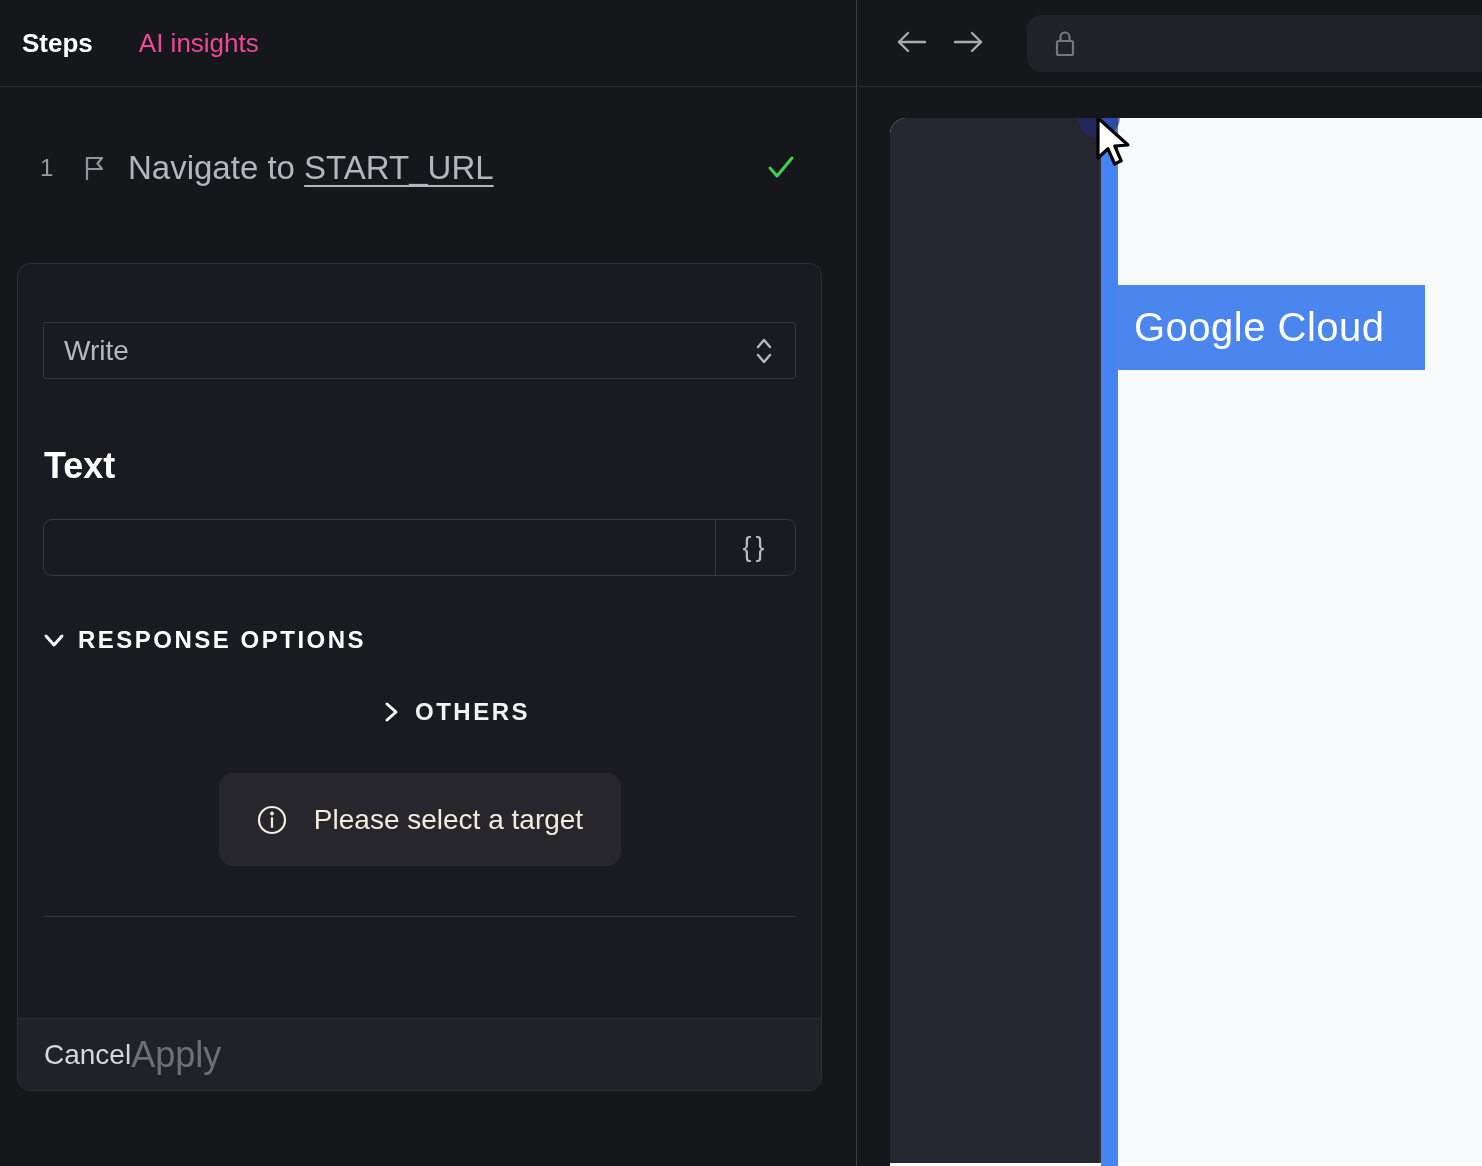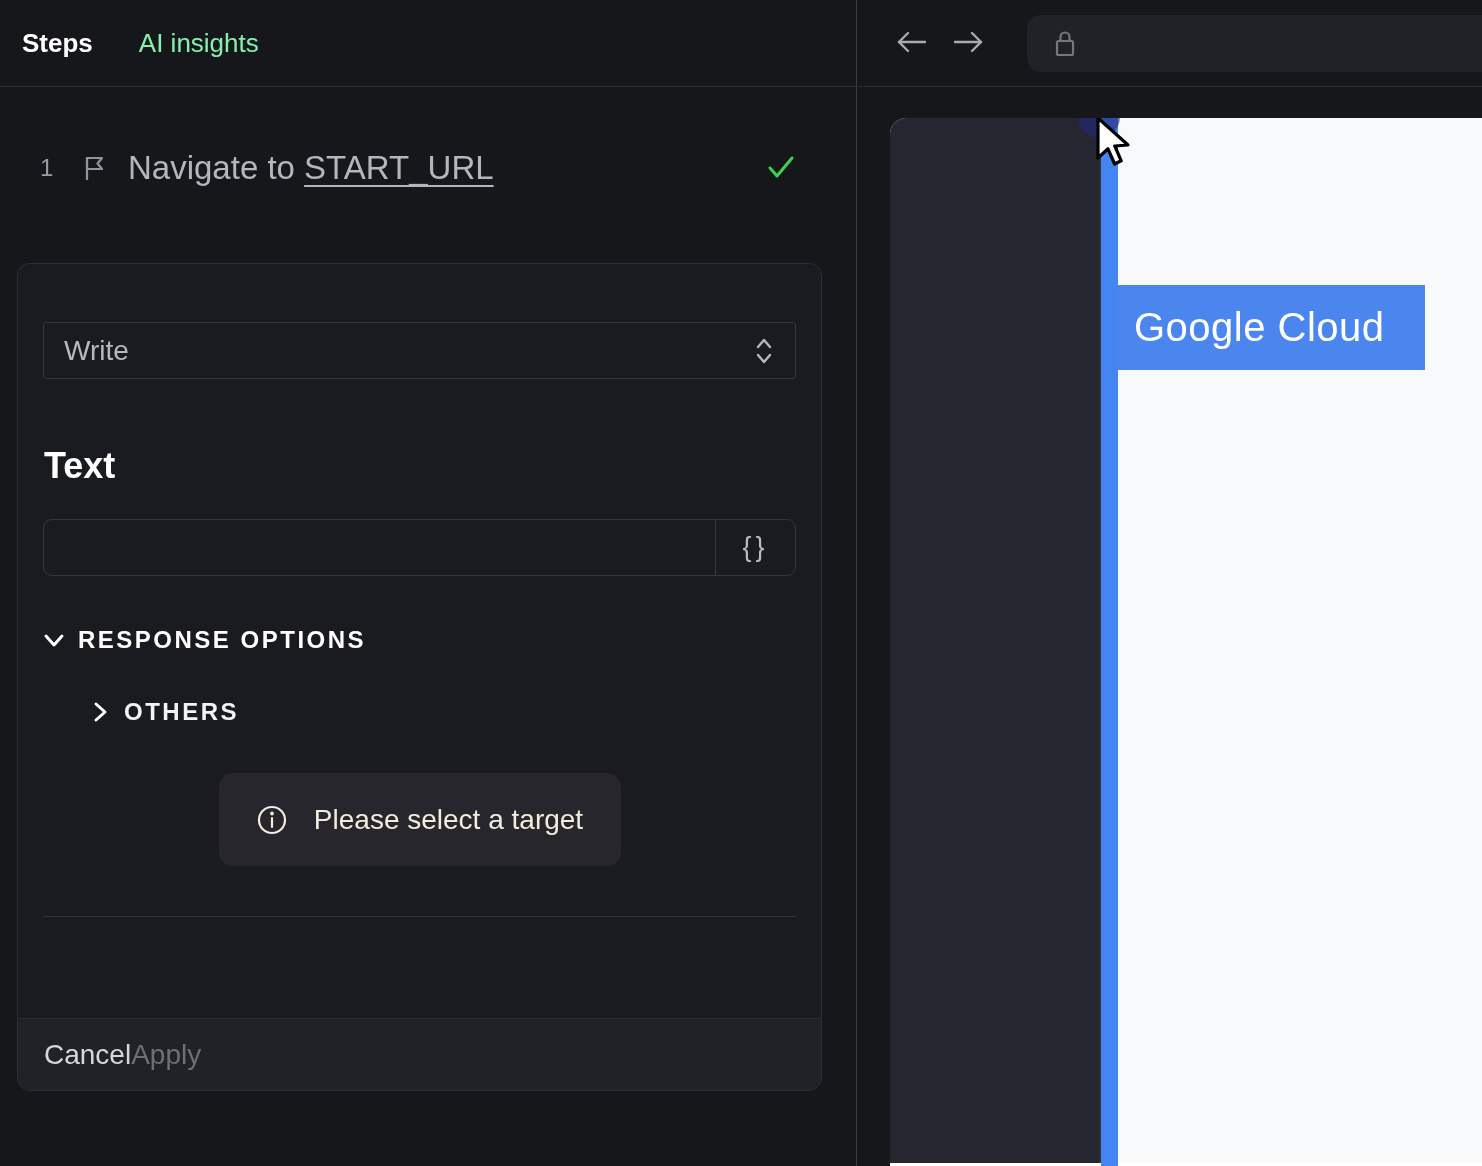--- a/index.html
+++ b/index.html
@@ -8,21 +8,21 @@
   .root { position:relative; width:1482px; height:1166px; background:#16171b; }
 
   
   .left-panel { position:absolute; left:0; top:0; width:857px; height:1166px;
                 border-right:1px solid #3c3d43; background:#16171b;padding-left:20px; }
   .tabbar { position:absolute; left:0; top:0; width:100%; height:87px;
             border-bottom:1px solid #2a2b31; display:flex; align-items:center; gap:46px;
             padding-left:22px; }
   .tab { font-size:26px; cursor:default; }
   .tab.active { color:#ffffff; font-weight:700; }
-  .tab.inactive { color:#86efac; font-weight:400; }
+  .tab.inactive { color:#ec4899; font-weight:400; }
 
   .step-row { position:absolute; left:0; top:140px; width:100%; height:56px;
               display:flex; align-items:center; }
   .step-num { margin-left:40px; color:#9b9ca3; font-size:24px; width:26px; }
   .step-flag { margin-left:16px; display:flex; align-items:center; }
   .step-text { margin-left:20px; color:#b4b5bd; font-size:33px; }
   .step-text u { text-underline-offset:6px; text-decoration-thickness:2px; }
   .step-check { position:absolute; right:60px; top:12px; }
 
   
@@ -39,32 +39,32 @@
           color:#d6d7db; font-size:26px; padding:0 18px; font-family:"Liberation Sans",sans-serif; }
   .braces-btn { width:80px; border-left:1px solid #36373e; display:flex; align-items:center;
           justify-content:center; color:#b9bac0; font-size:27px; letter-spacing:4px;
           cursor:pointer; }
 
   .adv-header { margin:50px 0 0 24px; display:flex; align-items:center; gap:12px;
           color:#ffffff; font-weight:700; font-size:24px; letter-spacing:2.5px; cursor:pointer; }
   .sub-section { margin-left:72px; display:flex; align-items:center; gap:14px;
           color:#f2f3f5; font-weight:700; font-size:24px; letter-spacing:2.5px; cursor:pointer; }
   .sub-section.first { margin-top:64px; }
-  .sub-section.second { margin-top:44px; }
+  .sub-section.second { margin-top:44px;justify-content:center; }
 
   .notice-pill { margin:47px auto 0 auto; width:402px; height:93px; background:#26262c;
           border-radius:14px; display:flex; align-items:center; justify-content:center;
           gap:26px; color:#f2ecdc; font-size:28px; }
   .card-divider { margin:50px 25px 0 25px; height:1px; background:#33343a; border:none; }
   .card-footer { position:absolute; left:0; bottom:0; width:100%; height:72px;
           background:#212228; border-top:1px solid #2c2d33; display:flex; align-items:center;
           justify-content:flex-start; padding:0 26px; }
   .btn-cancel { color:#d6d7db; font-size:28px; background:none; border:none; cursor:pointer;
           font-family:"Liberation Sans",sans-serif; }
-  .btn-apply { color:#6e6f75; font-size:28px; background:none; border:none; cursor:pointer;
+  .btn-apply { color:#6e6f75; font-size:36px; background:none; border:none; cursor:pointer;
           font-family:"Liberation Sans",sans-serif; }
 
   
   .right-panel { position:absolute; left:858px; top:0; width:624px; height:1166px; }
   .browser-topbar { position:absolute; left:0; top:0; width:100%; height:87px;
           border-bottom:1px solid #2a2b31; }
   .nav-arrow { position:absolute; top:24px; cursor:pointer; }
   .nav-back { left:36px; }
   .nav-fwd { left:92px; }
   .url-bar { position:absolute; left:169px; top:15px; width:480px; height:57px;

